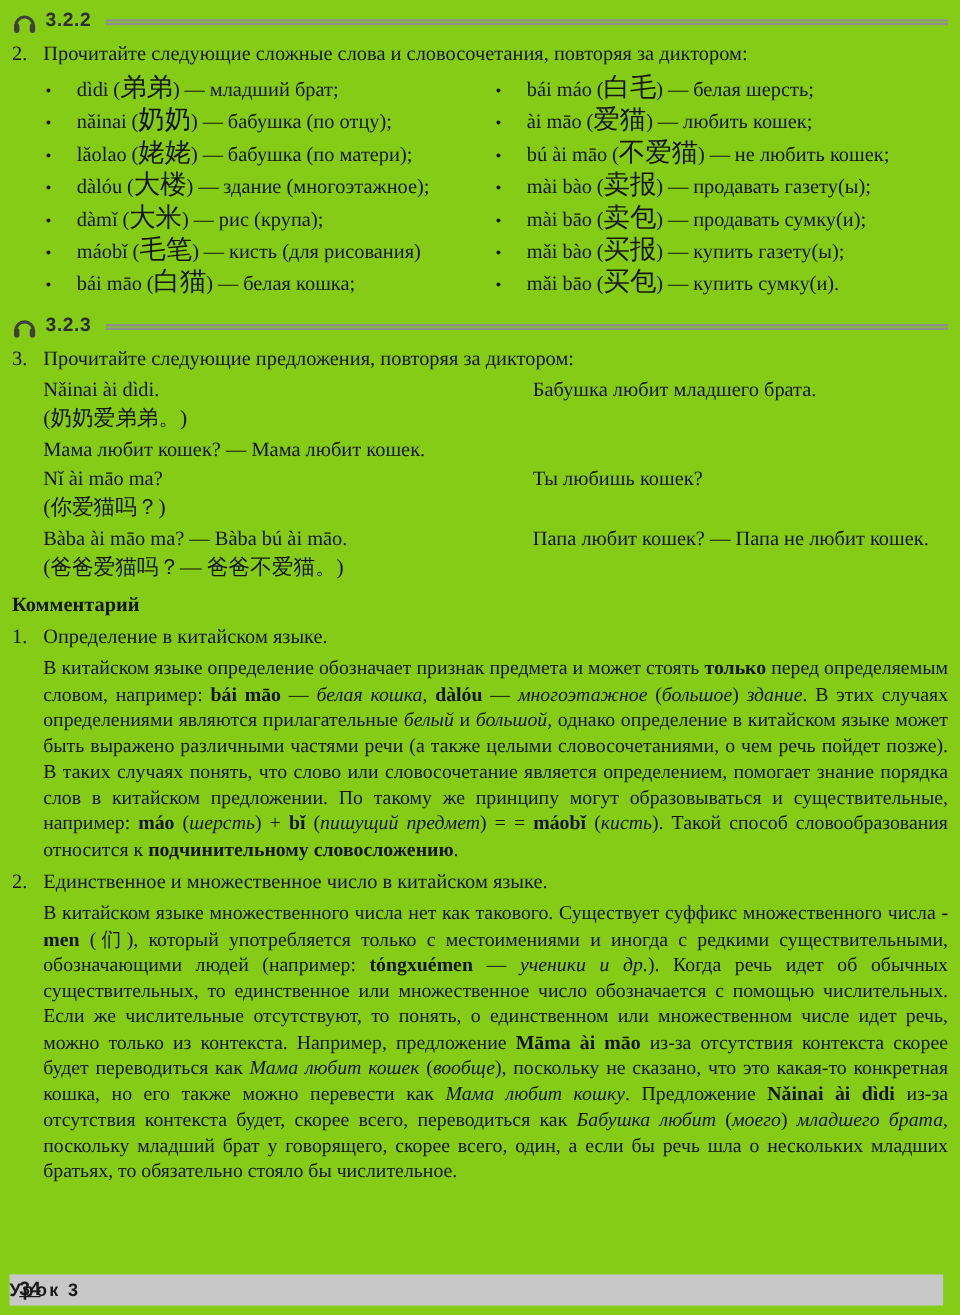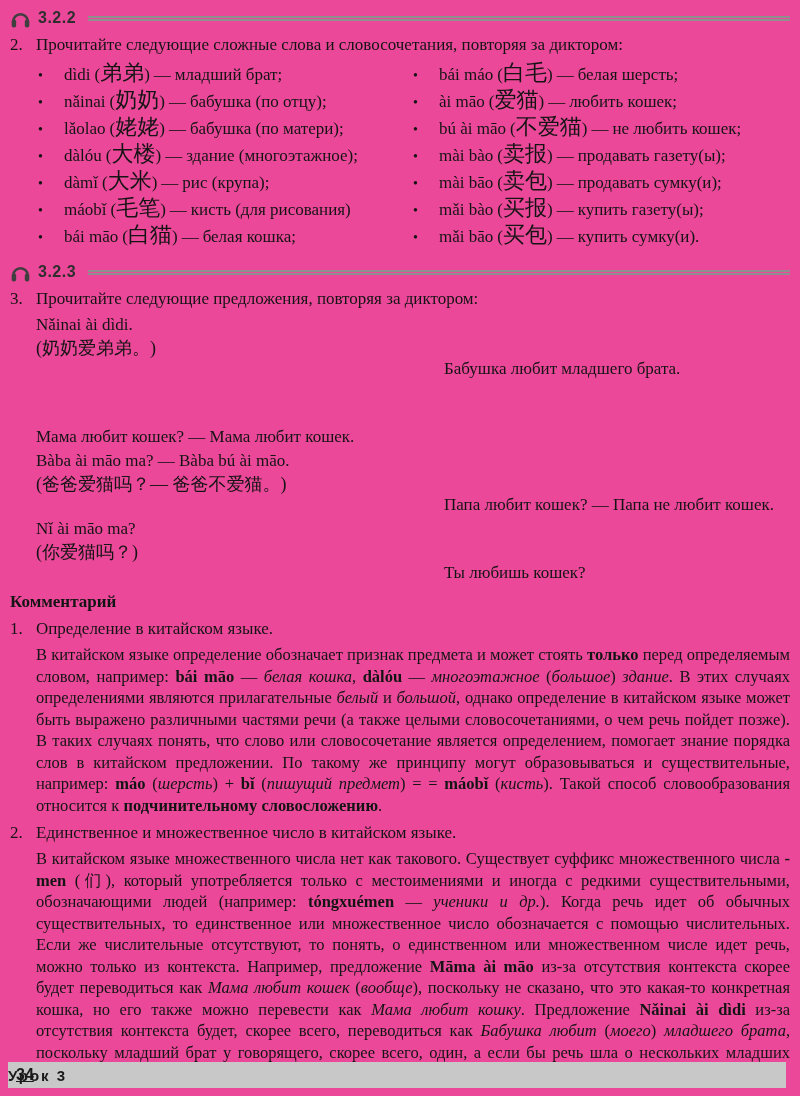--- a/index.html
+++ b/index.html
@@ -1,19 +1,19 @@
 <!DOCTYPE html>
 <html><head>
 <meta charset="utf-8">
 <style>
   * { margin:0; padding:0; box-sizing:border-box; }
   html,body { background:#ffffff; }
   .page {
     width:800px; height:1096px; position:relative; overflow:hidden;
-    background:#ec4899; color:#141414;
+    background:#84cc16; color:#141414;
     font-family:"Liberation Serif", serif;
     padding:6px 10px 0 10px;
   }
   
   .section-header { display:flex; align-items:center; height:24px; }
   .hp-icon { width:21px; height:19px; margin-right:7px; flex:0 0 auto; }
   .section-id {
     font-family:"Liberation Sans", sans-serif; font-weight:bold;
     font-size:16px; color:#2e2e2e; letter-spacing:0.5px;
   }
@@ -28,21 +28,21 @@
   .bullet { width:26px; font-size:14px; flex:0 0 auto; }
   .pinyin { font-size:17px; }
   .hanzi { font-size:22px; line-height:1; }
   .paren, .dash, .rus { font-size:17px; }
   
   .sent-block { padding-left:26px; margin-top:5px; }
   .sent-row { display:flex; margin-bottom:3px;gap:40px; }
   .sent-left { width:368px; flex:0 0 auto; }
   .sent-pinyin { font-size:17px; line-height:21px; }
   .sent-hanzi { font-size:18px; line-height:26px; }
-  .sent-rus { font-size:17px; line-height:21px;margin-top:44px; }
+  .sent-rus { font-size:17px; line-height:21px; }
   
   .comm-heading { font-weight:bold; font-size:17px; margin-top:9px; }
   .comm-item { margin-top:7px; }
   .comm-title-row { display:flex; }
   .comm-num { width:26px; font-size:17px; flex:0 0 auto; }
   .comm-title { font-size:17px; }
   .comm-para {
     margin-left:26px; margin-top:5px;
     font-size:16.5px; line-height:21.5px; text-align:justify;
   }
@@ -161,32 +161,32 @@
         <div class="sent-pinyin">Nǎinai ài dìdi.</div>
         <div class="sent-hanzi">(奶奶爱弟弟。)</div>
       </div>
       <div class="sent-rus">Бабушка любит младшего брата.</div>
     </div>
     <div class="sent-row">
       <div class="sent-rus">Мама любит кошек? — Мама любит кошек.</div>
     </div>
     <div class="sent-row">
       <div class="sent-left">
+        <div class="sent-pinyin">Nǐ ài māo ma?</div>
+        <div class="sent-hanzi">(你爱猫吗？)</div>
+      </div>
+      <div class="sent-rus">Ты любишь кошек?</div>
+    </div>
+    <div class="sent-row">
+      <div class="sent-left">
         <div class="sent-pinyin">Bàba ài māo ma? — Bàba bú ài māo.</div>
         <div class="sent-hanzi">(爸爸爱猫吗？— 爸爸不爱猫。)</div>
       </div>
       <div class="sent-rus">Папа любит кошек? — Папа не любит кошек.</div>
     </div>
-    <div class="sent-row">
-      <div class="sent-left">
-        <div class="sent-pinyin">Nǐ ài māo ma?</div>
-        <div class="sent-hanzi">(你爱猫吗？)</div>
-      </div>
-      <div class="sent-rus">Ты любишь кошек?</div>
-    </div>
   </div>
 
   <div class="comm-heading">Комментарий</div>
 
   <div class="comm-item">
     <div class="comm-title-row">
       <span class="comm-num">1.</span>
       <span class="comm-title">Определение в китайском языке.</span>
     </div>
     <div class="comm-para"><span>В китайском языке определение обозначает признак предмета и может стоять </span><span class="b">только</span><span> перед определяемым словом, например: </span><span class="b">bái māo</span><span> — </span><span class="i">белая кошка</span><span>, </span><span class="b">dàlóu</span><span> — </span><span class="i">многоэтажное</span><span> (</span><span class="i">большое</span><span>) </span><span class="i">здание</span><span>. В этих случаях определениями являются прилагательные </span><span class="i">белый</span><span> и </span><span class="i">большой</span><span>, однако определение в китайском языке может быть выражено различными частями речи (а также целыми словосочетаниями, о чем речь пойдет позже). В таких случаях понять, что слово или словосочетание является определением, помогает знание порядка слов в китайском предложении. По такому же принципу могут образовываться и существительные, например: </span><span class="b">máo</span><span> (</span><span class="i">шерсть</span><span>) + </span><span class="b">bǐ</span><span> (</span><span class="i">пишущий предмет</span><span>) = = </span><span class="b">máobǐ</span><span> (</span><span class="i">кисть</span><span>). Такой способ словообразования относится к </span><span class="b">подчинительному словосложению</span><span>.</span></div>

